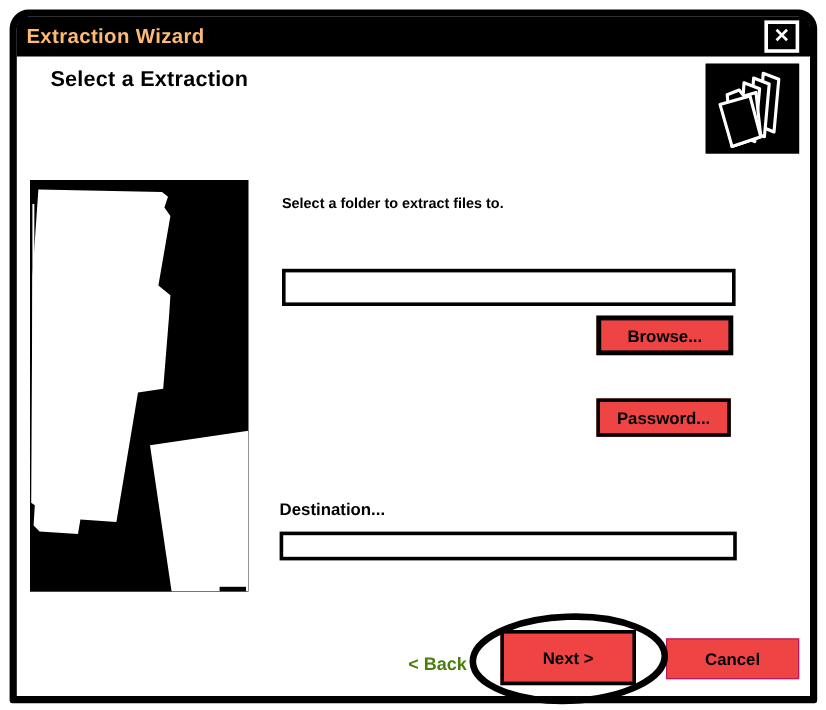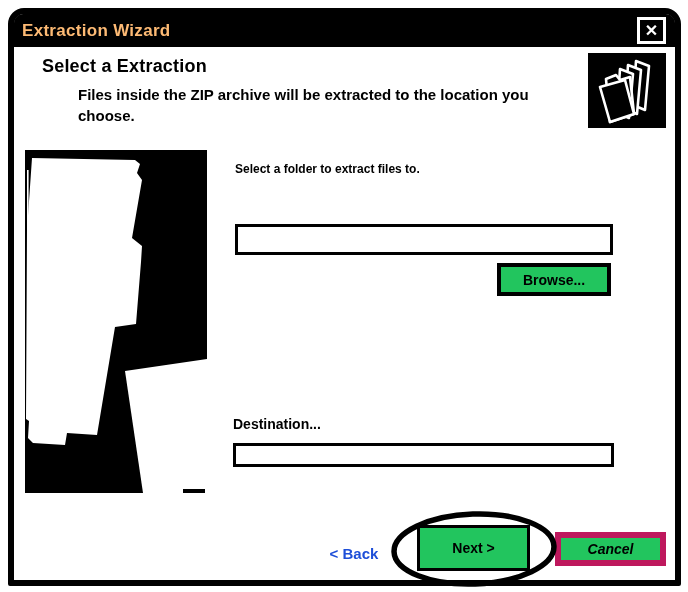--- a/index.html
+++ b/index.html
@@ -16,51 +16,50 @@
   .closebtn span{font-size:16px;font-weight:700;line-height:1;}
   .h1{position:absolute;left:28px;top:42px;font-size:18px;letter-spacing:.2px;}
   .subtitle{position:absolute;left:64px;top:70px;width:488px;font-size:15px;line-height:21px;}
   .foldericon{position:absolute;left:574px;top:39px;width:78px;height:75px;background:#000;}
   .sideimage{position:absolute;left:11px;top:136px;width:182px;height:343px;background:#000;}
   .sideimage svg,.foldericon svg{display:block;width:100%;height:100%;}
   .instruction{position:absolute;left:221px;top:148px;font-size:12px;}
   .dirlabel{position:absolute;left:219px;top:181px;font-size:14px;}
   .dirinput{position:absolute;left:221px;top:210px;width:378px;height:31px;box-sizing:border-box;
             border:3px solid #000;background:#fff;font:700 14px "Liberation Sans",sans-serif;padding:0 6px;}
-  .btn{position:absolute;background:#22c55e;color:#000;font:700 14px "Liberation Sans",sans-serif;
+  .btn{position:absolute;background:#ef4444;color:#000;font:700 14px "Liberation Sans",sans-serif;
        display:flex;align-items:center;justify-content:center;cursor:pointer;box-sizing:border-box;}
   .browse{left:483px;top:249px;width:114px;height:33px;border:4px solid #000;}
   .password{left:483px;top:318px;width:112px;height:32px;border:3px solid #000;}
   .extlabel{position:absolute;left:219px;top:402px;font-size:14px;}
   .progress{position:absolute;left:219px;top:429px;width:381px;height:24px;box-sizing:border-box;
             border:3px solid #000;background:#fff;}
   .progress .fill{height:100%;width:0;background:#000;}
   .backbtn{position:absolute;left:305px;top:527px;width:70px;height:24px;background:transparent;border:none;
-           font:700 15px "Liberation Sans",sans-serif;color:#1d4ed8;cursor:pointer;padding:0;}
+           font:700 15px "Liberation Sans",sans-serif;color:#4d7c0f;cursor:pointer;padding:0;text-align:right;}
   .next{left:403px;top:511px;width:113px;height:46px;border:3px solid #000;}
-  .cancel{left:541px;top:518px;width:111px;height:34px;border:6px solid #be185d;font-style:italic;}
+  .cancel{left:541px;top:518px;width:111px;height:34px;border:1px solid #be185d;}
   .ellipse{position:absolute;left:374px;top:494px;width:172px;height:82px;pointer-events:none;z-index:10;
            transform:rotate(-2deg);}
 </style>
 </head>
 <body>
 
 <div class="page">
   <div class="window">
     <div class="content">
 
       <div class="titlebar">
         <span class="title">Extraction Wizard</span>
         <button class="closebtn">
           <span>✕</span>
         </button>
       </div>
 
       <div class="h1">Select a Extraction</div>
-      <div class="subtitle">Files inside the ZIP archive will be extracted to the location you choose.</div>
 
       <div class="foldericon">
         <svg viewBox="0 0 78 75" xmlns="http://www.w3.org/2000/svg">
           <rect width="78" height="75" fill="#000"></rect>
           <g fill="#000" stroke="#fff" stroke-width="2.6" stroke-linejoin="round">
             <path d="M48 8 L61 13 L57 57 L45 52 Z"></path>
             <path d="M40 12 L53 17 L49 61 L37 56 Z"></path>
             <path d="M32 16 L45 21 L41 65 L29 60 Z"></path>
             <path d="M18 26 L28 22 L32 27 L42 24 L46 61 L22 69 Z"></path>
             <path d="M12 34 L37 27 L46 61 L22 69 Z"></path>
@@ -75,20 +74,21 @@
           <path fill="#fff" d="M182 209 L100 221 L118 343 L182 343 Z"></path>
           <rect x="2" y="20" width="1.6" height="150" fill="#fff"></rect>
           <rect x="158" y="339" width="22" height="4" fill="#000"></rect>
         </svg>
       </div>
 
       <div class="instruction">Select a folder to extract files to.</div>
       <input class="dirinput" type="text" value="" style="">
 
       <button class="btn browse">Browse...</button>
+      <button class="btn password">Password...</button>
 
       <div class="extlabel">Destination...</div>
       <div class="progress">
         <div class="fill" style="width: 0%;"></div>
       </div>
 
       <button class="backbtn">&lt; Back</button>
       <button class="btn next">Next &gt;</button>
       <button class="btn cancel">Cancel</button>
 

